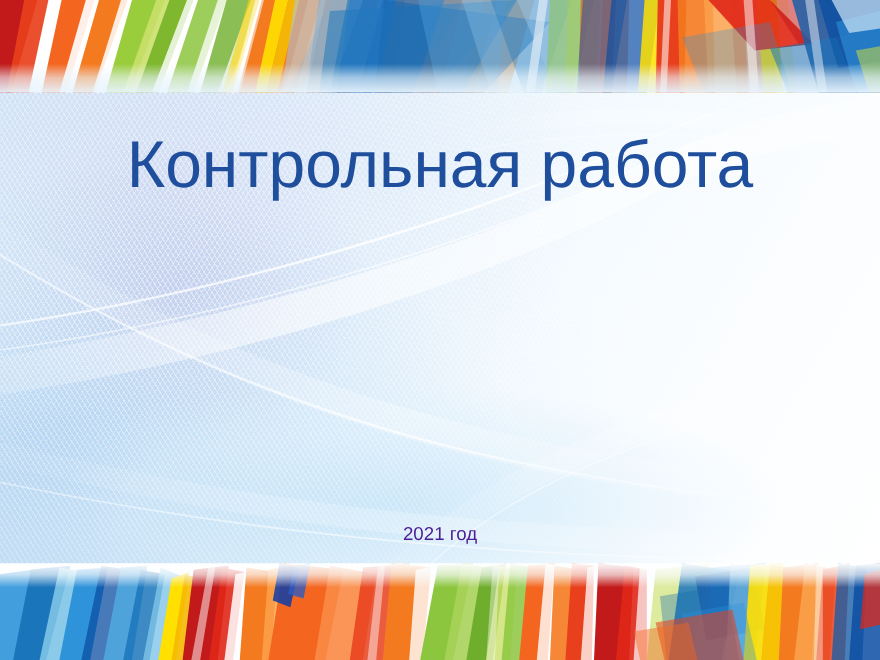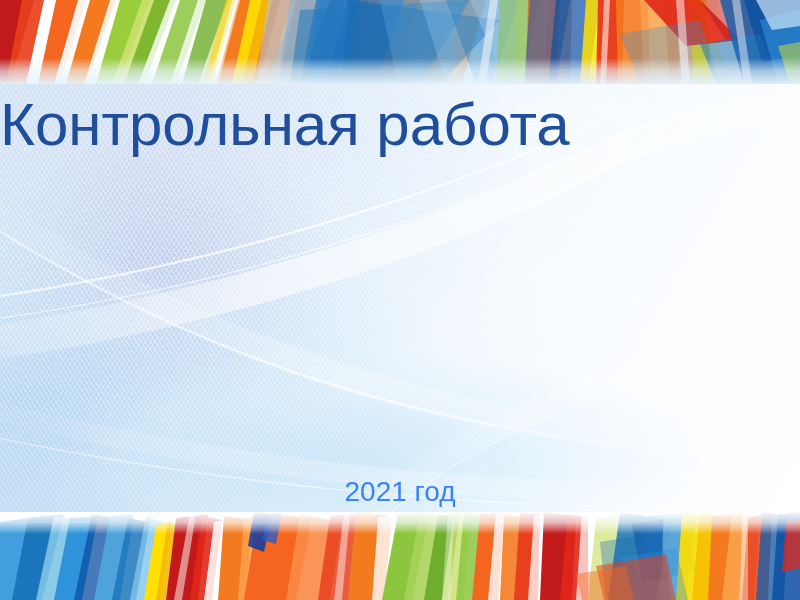--- a/index.html
+++ b/index.html
@@ -92,42 +92,42 @@
         rgba(172,170,220,0.34) 0%,
         rgba(190,196,234,0.18) 46%,
         rgba(255,255,255,0) 78%);
   }
 
   
   .arcs { position:absolute; left:0; top:0; width:800px; height:600px; }
 
   
   .title {
-    position:absolute; left:0; top:95px; width:800px;
-    text-align:left;
+    position:absolute; left:0; top:120px; width:800px;
+    text-align:center;
     font-size:60px; line-height:1.0;
     font-weight:400;
     color:#1F4E9C;
     letter-spacing:0px;
     white-space:nowrap;
   }
   .subtitle {
     position:absolute; left:0; top:272px; width:800px;
     text-align:center;
     font-size:24px; line-height:1.1;
     font-weight:400;
     color:#1F3864;
     white-space:nowrap;
   }
   .year {
     position:absolute; left:0; top:477px; width:800px;
     text-align:center;
-    font-size:28px; line-height:1.1;
+    font-size:17px; line-height:1.1;
     font-weight:400;
-    color:#3b82f6;
+    color:#4c1d95;
     white-space:nowrap;
   }
 
   
   .border-band {
     position:absolute; left:0; width:800px; overflow:hidden;
   }
   .band-top    { top:0;    height:84px; }
   .band-bottom { top:512px; height:88px; }
 

